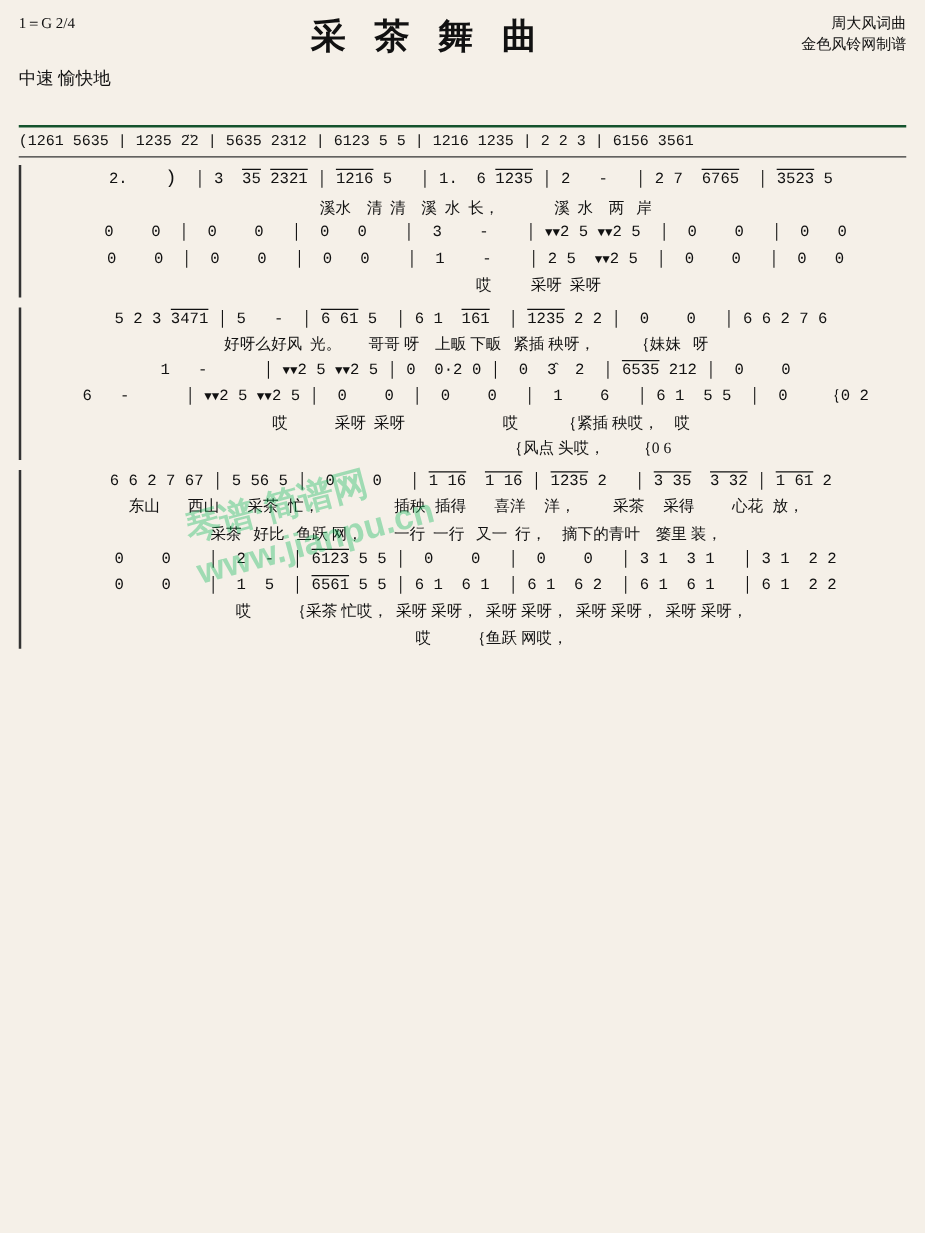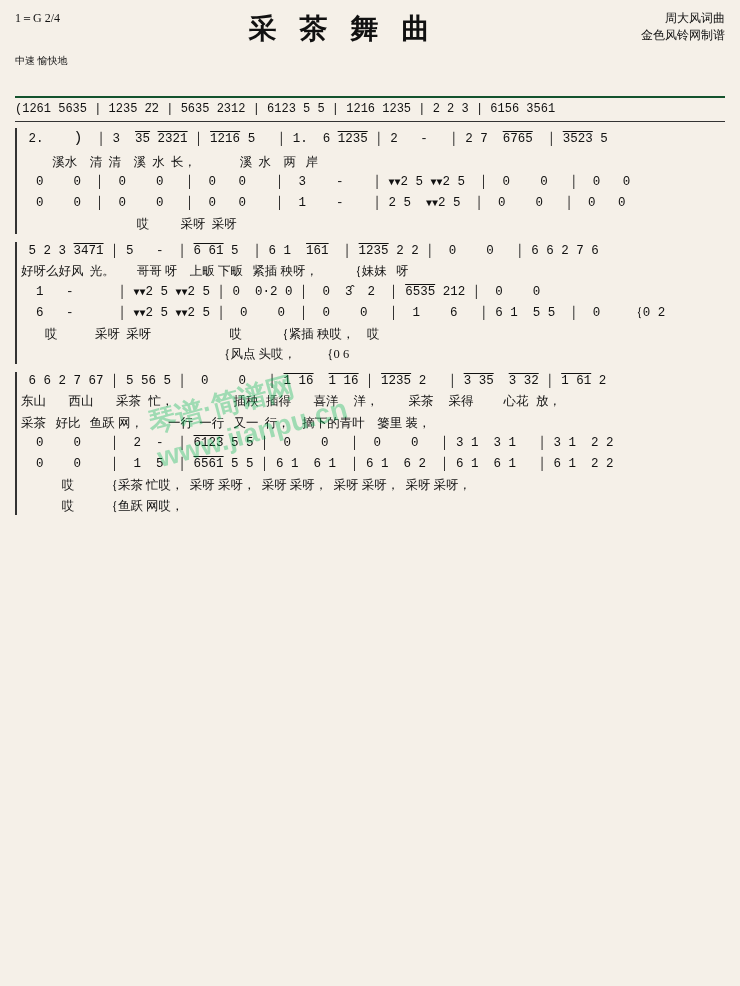--- a/index.html
+++ b/index.html
@@ -56,20 +56,21 @@
       margin-bottom: 8px;
     }
     .line-block {
       margin-bottom: 2px;
     }
     pre {
       font-family: 'Courier New', monospace;
       font-size: 12.5px;
       white-space: pre;
       line-height: 1.5;
+      text-align: center;
     }
     .score-content {
       font-family: 'Courier New', monospace;
       font-size: 12px;
       line-height: 1.6;
     }
   </style>
 </head>
 <body>
 
@@ -80,21 +81,21 @@
     <div>
       <span>1＝G  2/4</span>
       &nbsp;&nbsp;
     </div>
     <div class="page-title">采 茶 舞 曲</div>
     <div class="header-right">
       <div>周大风词曲</div>
       <div>金色风铃网制谱</div>
     </div>
   </div>
-  <div style="font-size:10px; margin-bottom:4px;">中速  愉快地</div>
+  <div style="font-size:14px; margin-bottom:4px;">中速  愉快地</div>
 </div>
 
 <div class="intro-line score-content">
   <span>(1261 5635 | 1235 2̈2 | 5635 2312 | 6123 5 5 | 1216 1235 | 2 2 3 | 6156 3561</span>
 </div>
 
 <div class="score-section">
 
   <div class="line-block">
     <pre> 2.    <span style="font-size:15px;">)</span>  │ 3  <span style="text-decoration:overline">35</span> <span style="text-decoration:overline">2321</span> │ <span style="text-decoration:overline">1216</span> 5   │ 1.  6 <span style="text-decoration:overline">1235</span> │ 2   -   │ 2 7  <span style="text-decoration:overline">6765</span>  │ <span style="text-decoration:overline">3523</span> 5</pre>

